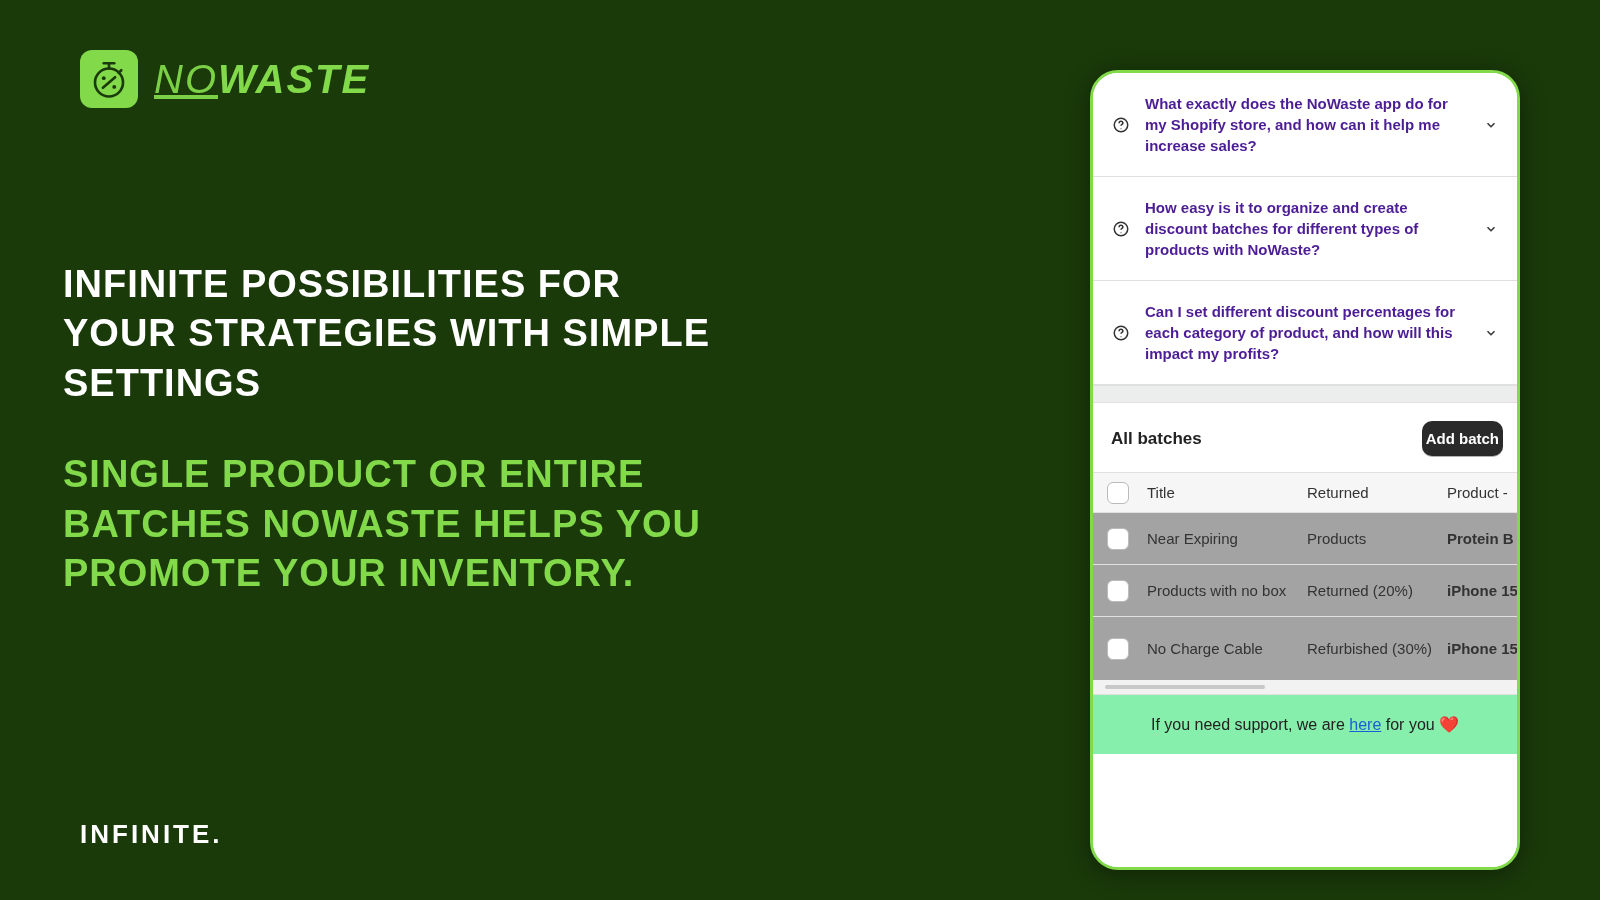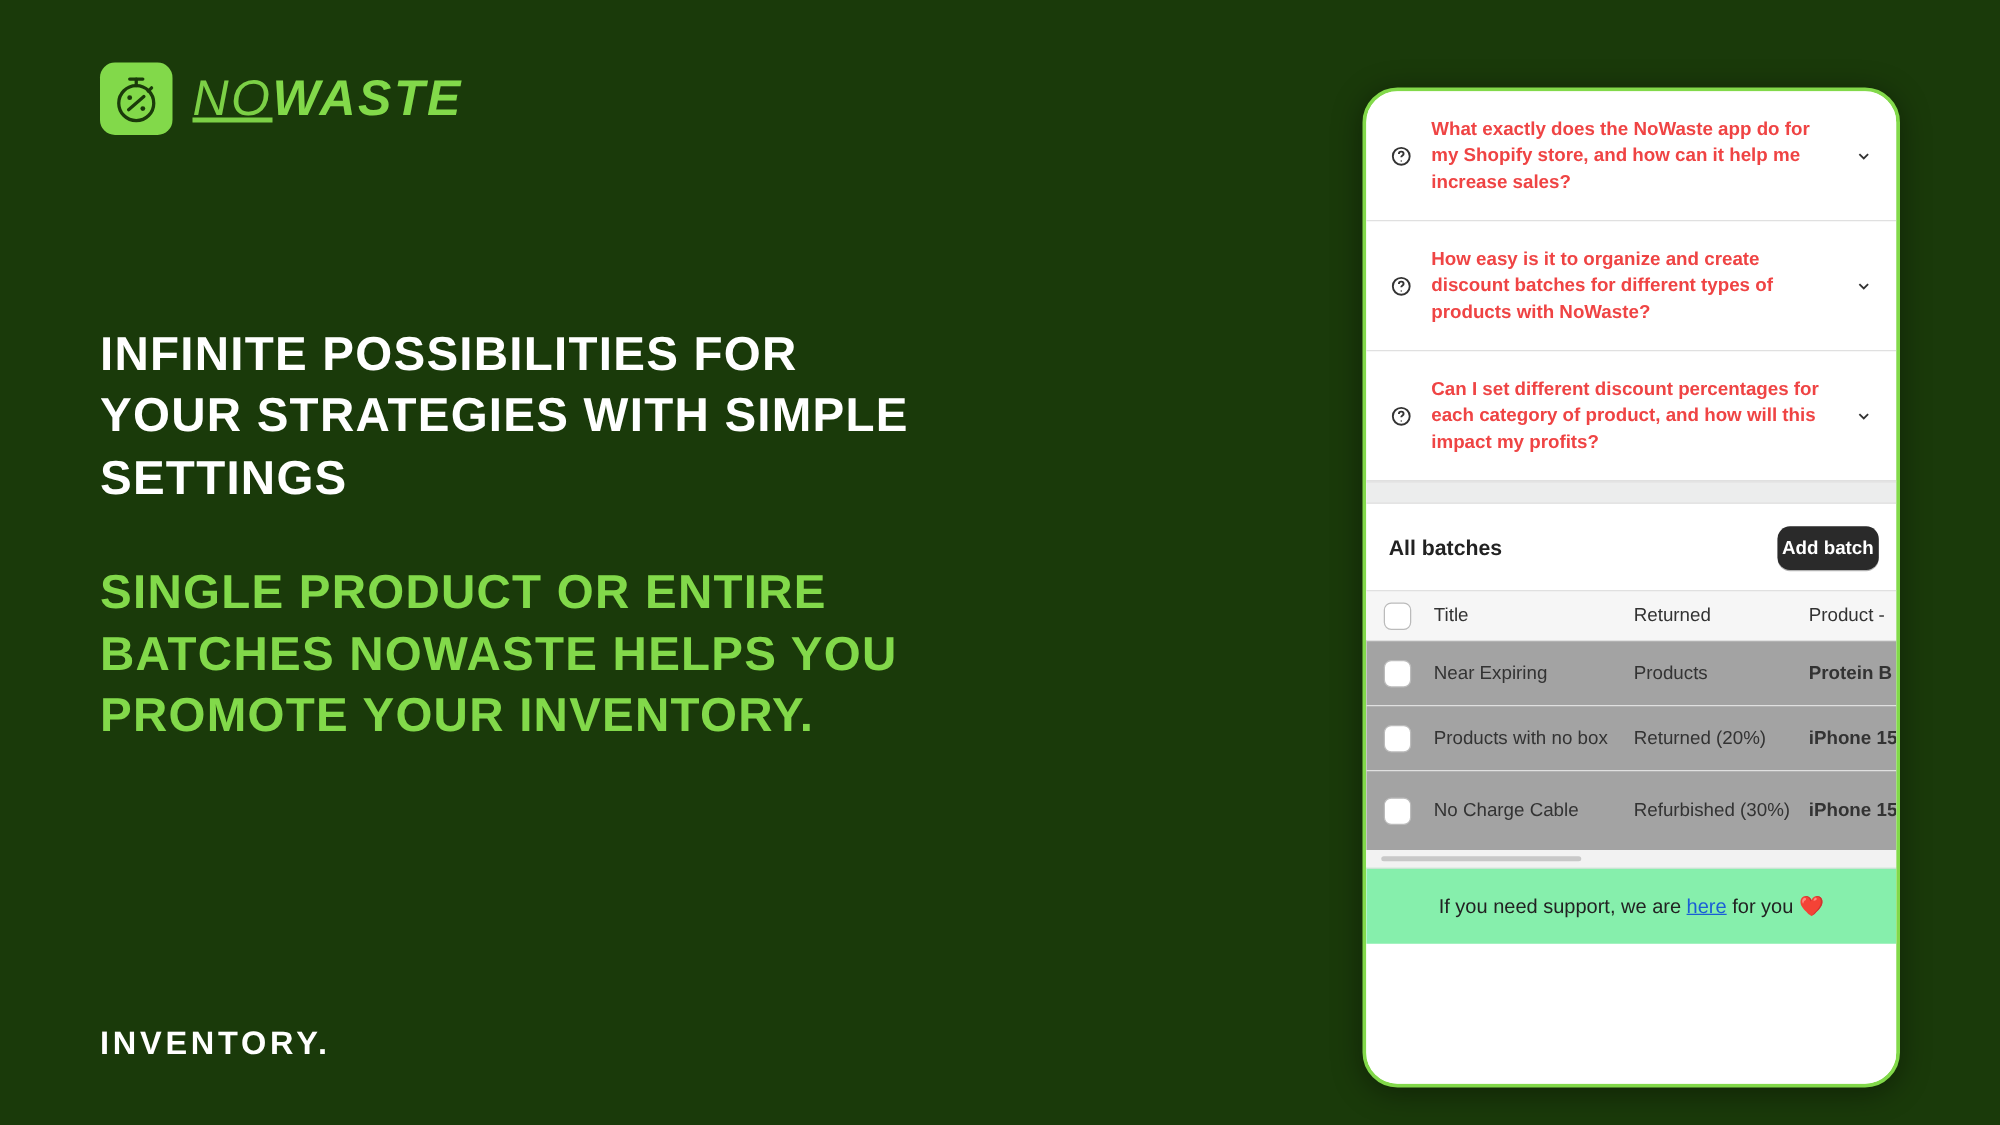--- a/index.html
+++ b/index.html
@@ -51,21 +51,21 @@
     color: var(--accent-green);
     font-family: "Arial Black", Arial, sans-serif;
     font-style: italic;
   }
   .logo-text .thin { font-weight: 400; opacity: .95; text-decoration: underline; }
   .logo-text .bold { font-weight: 900; }
 
   
   .left-col {
     position: absolute;
-    left: 80px;
+    left: 63px;
     top: 260px;
     width: 680px;
   }
   .heading-white {
     color: var(--white);
     font-size: 38px;
     font-weight: 800;
     letter-spacing: 1px;
     line-height: 1.3;
     font-family: "Arial Black", Arial, sans-serif;
@@ -123,21 +123,21 @@
   }
   .faq-help-icon {
     flex: 0 0 20px;
     width: 20px; height: 20px;
     display:flex;align-items:center;justify-content:center;
   }
   .faq-text {
     flex: 1;
     font-size: 15px;
     font-weight: 700;
-    color: #ef4444;
+    color: #4c1d95;
     line-height: 1.4;
   }
   .faq-chevron {
     flex: 0 0 16px;
     width:16px;height:16px;
     display:flex;align-items:center;justify-content:center;
   }
 
   .gray-gap { height: 18px; background: #eceded; border-bottom:1px solid var(--border-gray); border-top:1px solid var(--border-gray);}
 
@@ -245,21 +245,21 @@
       <span class="thin">NO</span><span class="bold">WASTE</span>
     </div>
   </div>
 
   <div class="left-col">
     <div class="heading-white">INFINITE POSSIBILITIES FOR YOUR STRATEGIES WITH SIMPLE SETTINGS</div>
     <div class="heading-green">SINGLE PRODUCT OR ENTIRE BATCHES NOWASTE HELPS YOU PROMOTE YOUR INVENTORY.</div>
   </div>
 
   <div class="footer-brand">
-    <span>INVENTORY.</span>
+    <span>INFINITE.</span>
   </div>
 
   <div class="phone">
     <div class="phone-inner">
 
       <div class="faq-item">
         <span class="faq-help-icon">
           <svg viewBox="0 0 24 24" width="18" height="18" fill="none" stroke="#333" stroke-width="2">
               <circle cx="12" cy="12" r="9"></circle>
               <path d="M9.5 9.5a2.5 2.5 0 015 0c0 1.5-2.5 2-2.5 3.5"></path>

